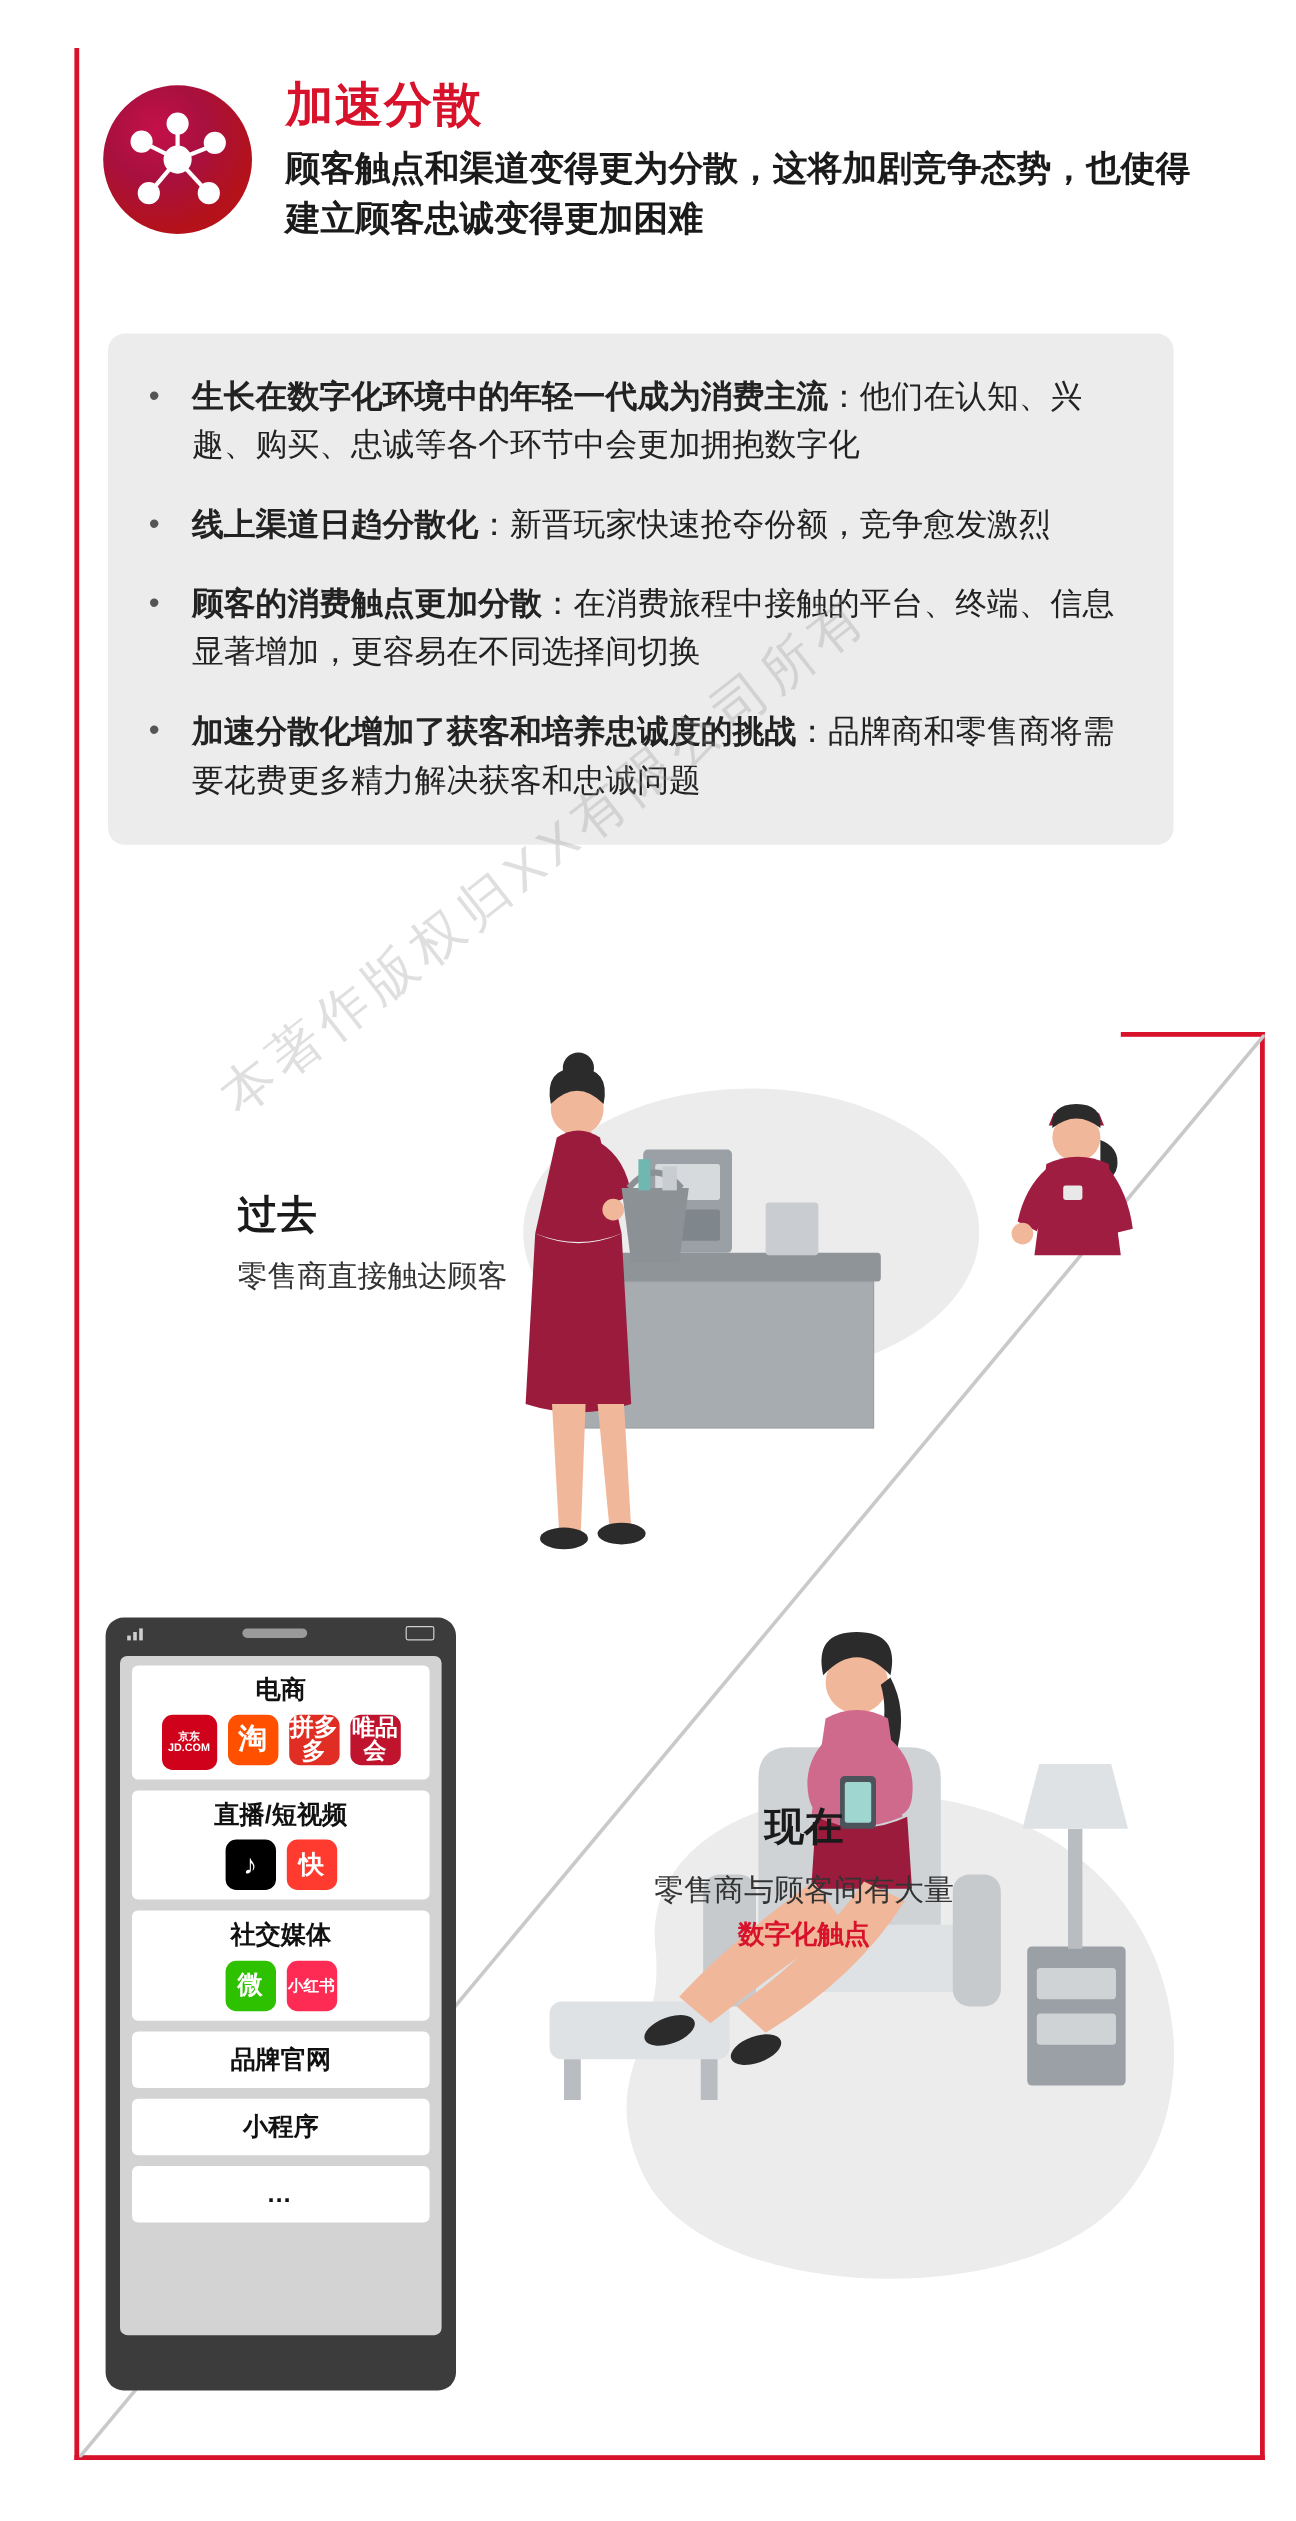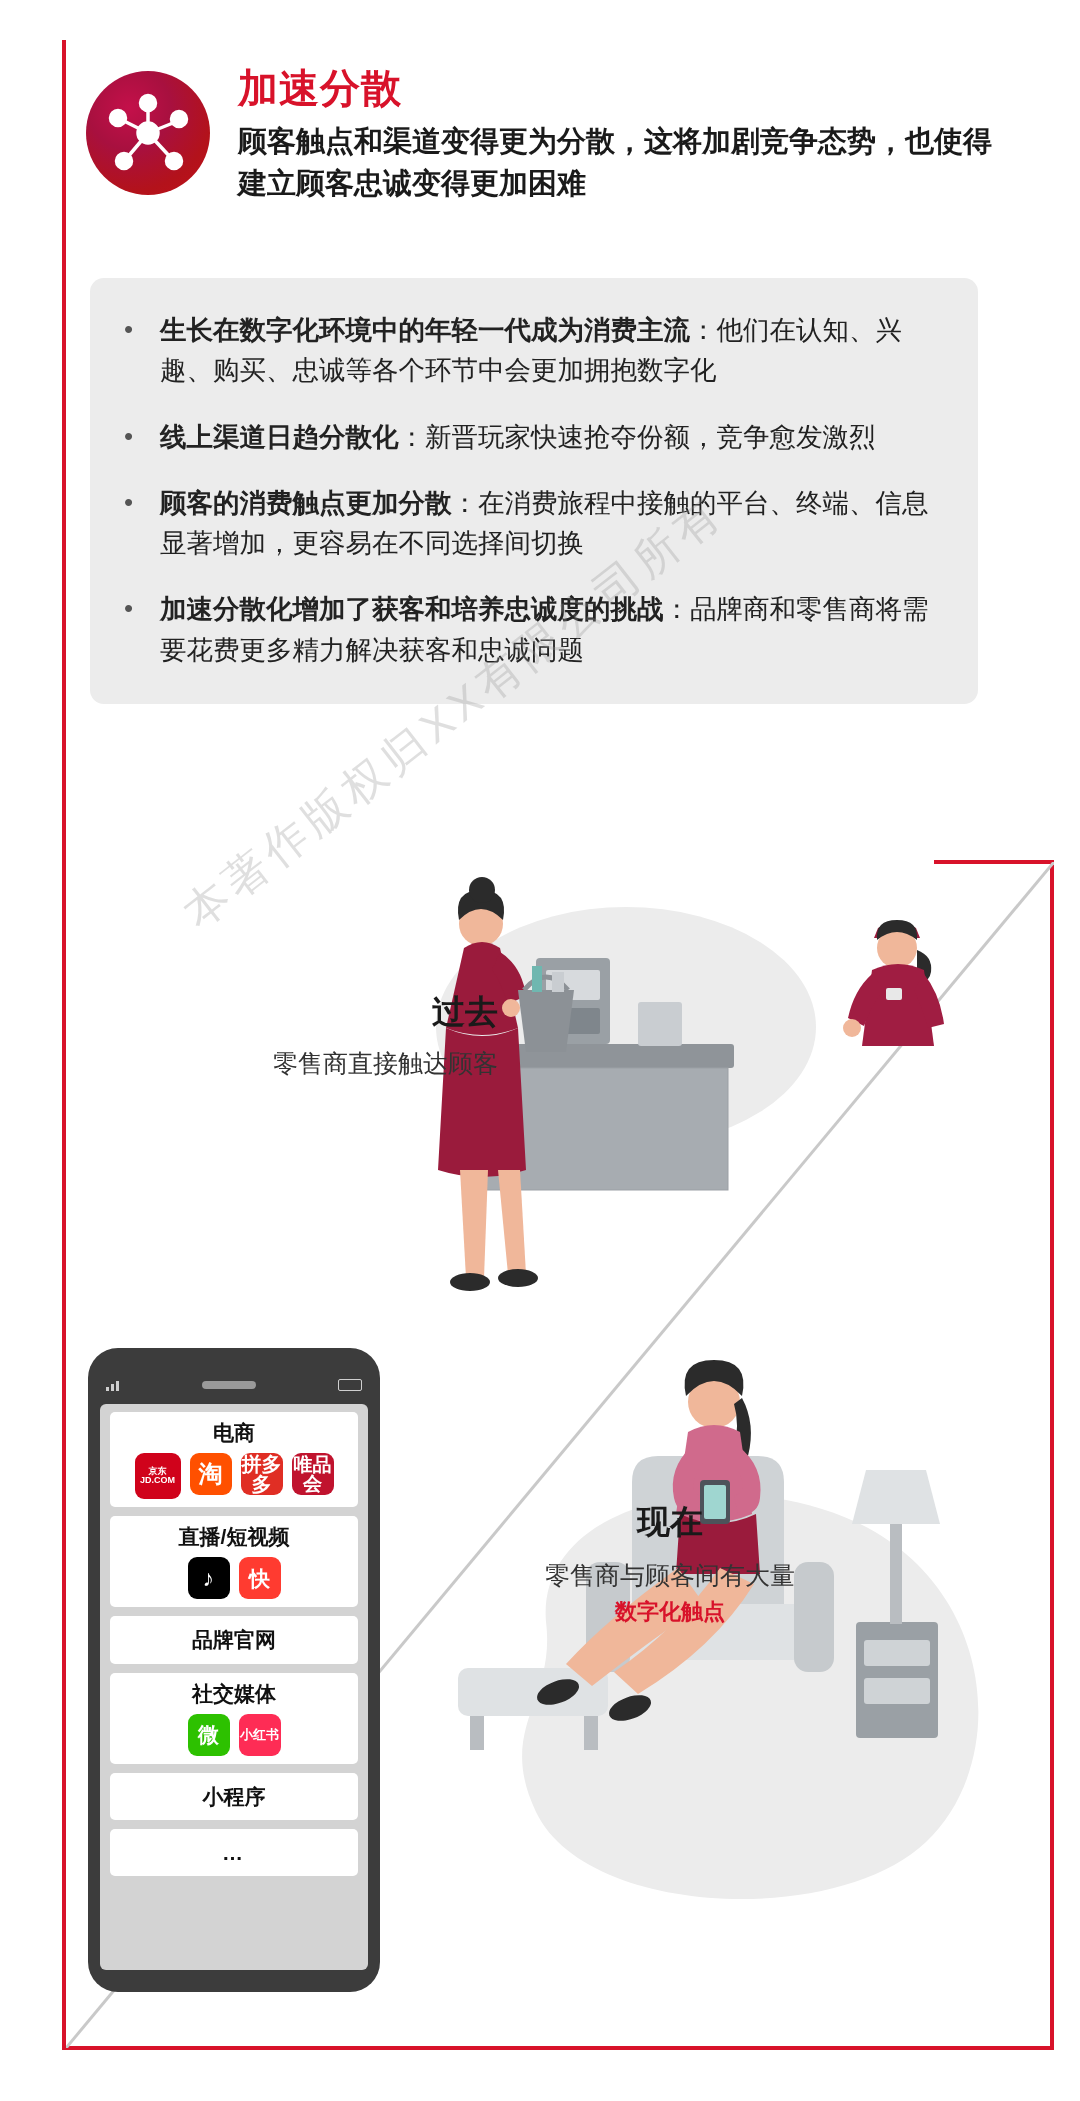--- a/index.html
+++ b/index.html
@@ -141,21 +141,21 @@
     white-space: nowrap;
     pointer-events: none;
   }
 
   
   .past-label {
     position: absolute;
     left: 198px;
     top: 990px;
     width: 300px;
-    text-align: right;
+    text-align: left;
   }
   .past-title {
     font-size: 33px;
     font-weight: bold;
     color: #1a1a1a;
     margin-bottom: 12px;
   }
   .past-sub {
     font-size: 25px;
     color: #333;
@@ -188,23 +188,23 @@
   }
 
   
   .phone {
     position: absolute;
     left: 88px;
     top: 1348px;
     width: 292px;
     height: 644px;
     background: #3c3c3c;
-    border-radius: 30px;
+    border-radius: 15px;
     box-sizing: border-box;
-    padding: 24px 12px 14px 12px;
+    padding: 0 12px 14px 12px;
   }
   .phone-topbar {
     height: 26px;
     display: flex;
     align-items: center;
     justify-content: space-between;
     padding: 0 6px;
   }
   .phone-speaker {
     width: 54px;
@@ -457,33 +457,33 @@
     </div>
 
     <div class="app-card">
       <div class="cat">直播/短视频</div>
       <div class="app-icons">
         <span class="ic ic-dy">♪</span>
         <span class="ic ic-ks">快</span>
       </div>
     </div>
 
-    <div class="app-card flat">
-      <div class="cat">品牌官网</div>
-    </div>
-
     <div class="app-card">
       <div class="cat">社交媒体</div>
       <div class="app-icons">
         <span class="ic ic-wx">微</span>
         <span class="ic ic-xhs">小红书</span>
       </div>
     </div>
 
     <div class="app-card flat">
+      <div class="cat">品牌官网</div>
+    </div>
+
+    <div class="app-card flat">
       <div class="cat">小程序</div>
     </div>
 
     <div class="app-card flat dots">
       <div class="cat">…</div>
     </div>
 
   </div>
 </div>
 

